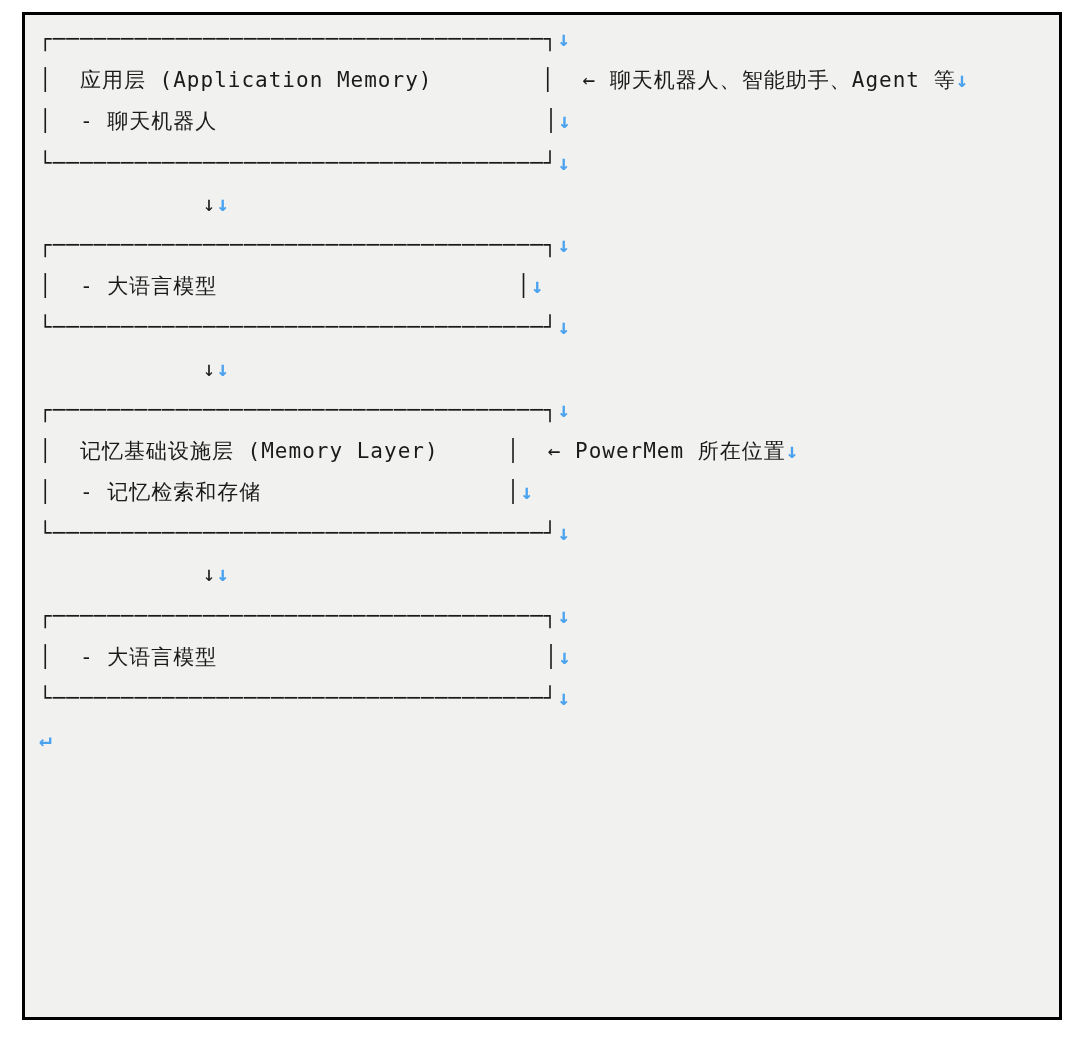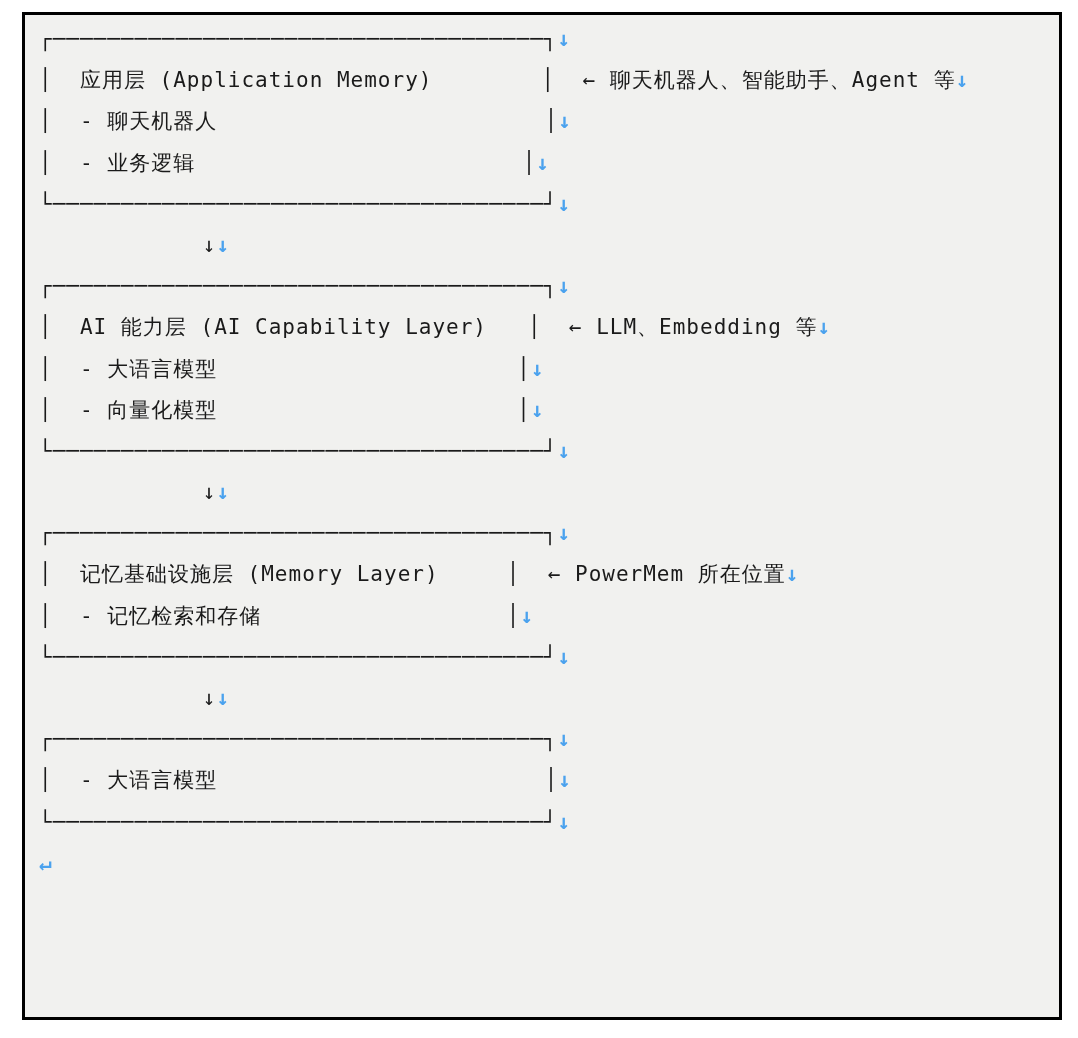--- a/index.html
+++ b/index.html
@@ -45,27 +45,24 @@
 </style>
 </head>
 <body>
 
 <div class="paper">
   <div class="doc">
 
   <div class="line"><span class="txt">┌────────────────────────────────────┐</span><span class="mark">↓</span></div>
       <div class="line"><span class="txt">│  应用层 (Application Memory)        │  ← 聊天机器人、智能助手、Agent 等</span><span class="mark">↓</span></div>
       <div class="line"><span class="txt">│  - 聊天机器人                        │</span><span class="mark">↓</span></div>
-      <div class="line"><span class="txt">│  - 业务逻辑                        │</span><span class="mark">↓</span></div>
       <div class="line"><span class="txt">└────────────────────────────────────┘</span><span class="mark">↓</span></div>
       <div class="line"><span class="txt">            ↓</span><span class="mark">↓</span></div>
       <div class="line"><span class="txt">┌────────────────────────────────────┐</span><span class="mark">↓</span></div>
-      <div class="line"><span class="txt">│  AI 能力层 (AI Capability Layer)   │  ← LLM、Embedding 等</span><span class="mark">↓</span></div>
       <div class="line"><span class="txt">│  - 大语言模型                      │</span><span class="mark">↓</span></div>
-      <div class="line"><span class="txt">│  - 向量化模型                      │</span><span class="mark">↓</span></div>
       <div class="line"><span class="txt">└────────────────────────────────────┘</span><span class="mark">↓</span></div>
       <div class="line"><span class="txt">            ↓</span><span class="mark">↓</span></div>
       <div class="line"><span class="txt">┌────────────────────────────────────┐</span><span class="mark">↓</span></div>
       <div class="line"><span class="txt">│  记忆基础设施层 (Memory Layer)     │  ← PowerMem 所在位置</span><span class="mark">↓</span></div>
       <div class="line"><span class="txt">│  - 记忆检索和存储                  │</span><span class="mark">↓</span></div>
       <div class="line"><span class="txt">└────────────────────────────────────┘</span><span class="mark">↓</span></div>
       <div class="line"><span class="txt">            ↓</span><span class="mark">↓</span></div>
       <div class="line"><span class="txt">┌────────────────────────────────────┐</span><span class="mark">↓</span></div>
       <div class="line"><span class="txt">│  - 大语言模型                        │</span><span class="mark">↓</span></div>
       <div class="line"><span class="txt">└────────────────────────────────────┘</span><span class="mark">↓</span></div>

